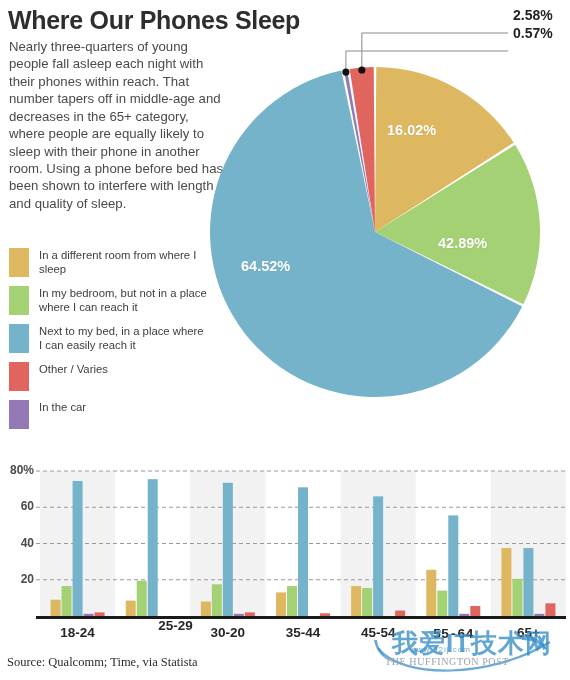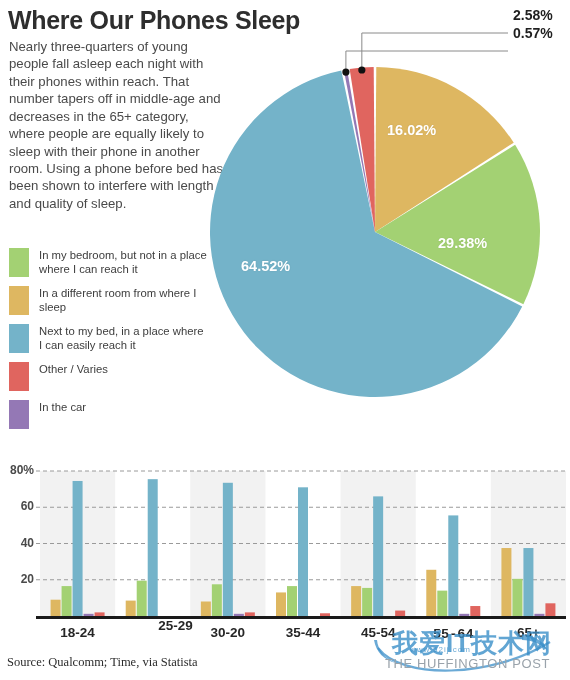--- a/index.html
+++ b/index.html
@@ -55,21 +55,21 @@
   }
 
   
   .source {
     position: absolute; left: 7px; top: 655px;
     font-family: "Liberation Serif", serif; font-size: 12.5px; color: #2b2b2b;
     white-space: nowrap;
   }
   .huffpost {
     position: absolute; left: 385px; top: 656px;
-    font-family: Liberation Sans, sans-serif; font-size: 13px;
+    font-family: Liberation Serif, serif; font-size: 10px;
     letter-spacing: 0.6px; color: #9aa3ab; white-space: nowrap;
   }
   .watermark-cn {
     position: absolute; left: 392px; top: 626px;
     font-size: 26px; font-weight: bold; color: rgba(58,142,200,0.80);
     letter-spacing: 1px; white-space: nowrap; pointer-events: none;
   }
   .watermark-url {
     position: absolute; left: 410px; top: 645px;
     font-size: 8px; color: rgba(58,142,200,0.75); letter-spacing: 1px;
@@ -98,35 +98,35 @@
           <path d="M 178.84 52.01 L 178.84 15 L 325 15"></path>
           <path d="M 162.90 54.10 L 162.90 33 L 325 33"></path>
         </g>
       <g id="pie-dots">
           <circle cx="178.84" cy="52.01" r="3.6" fill="#111"></circle>
           <circle cx="162.90" cy="54.10" r="3.6" fill="#111"></circle>
         </g>
     </svg>
 
     <div class="pie-label" style="left:204px; top:104px;">16.02%</div>
-    <div class="pie-label" style="left:255px; top:217px;">29.38%</div>
+    <div class="pie-label" style="left:255px; top:217px;">42.89%</div>
     <div class="pie-label" style="left:58px; top:240px;">64.52%</div>
   </div>
 
   <div class="callout" style="left:513px; top:7px;">2.58%</div>
   <div class="callout" style="left:513px; top:25px;">0.57%</div>
 
   <div class="legend">
     <div class="legend-row">
+      <span class="swatch" style="background: rgb(222, 183, 97);"></span>
+      <span class="legend-label">In a different room from where I sleep</span>
+    </div>
+    <div class="legend-row">
       <span class="swatch" style="background: rgb(163, 209, 115);"></span>
       <span class="legend-label">In my bedroom, but not in a place where I can reach it</span>
-    </div>
-    <div class="legend-row">
-      <span class="swatch" style="background: rgb(222, 183, 97);"></span>
-      <span class="legend-label">In a different room from where I sleep</span>
     </div>
     <div class="legend-row">
       <span class="swatch" style="background: rgb(116, 179, 201);"></span>
       <span class="legend-label">Next to my bed, in a place where I can easily reach it</span>
     </div>
     <div class="legend-row">
       <span class="swatch" style="background: rgb(224, 101, 95);"></span>
       <span class="legend-label">Other / Varies</span>
     </div>
     <div class="legend-row">

